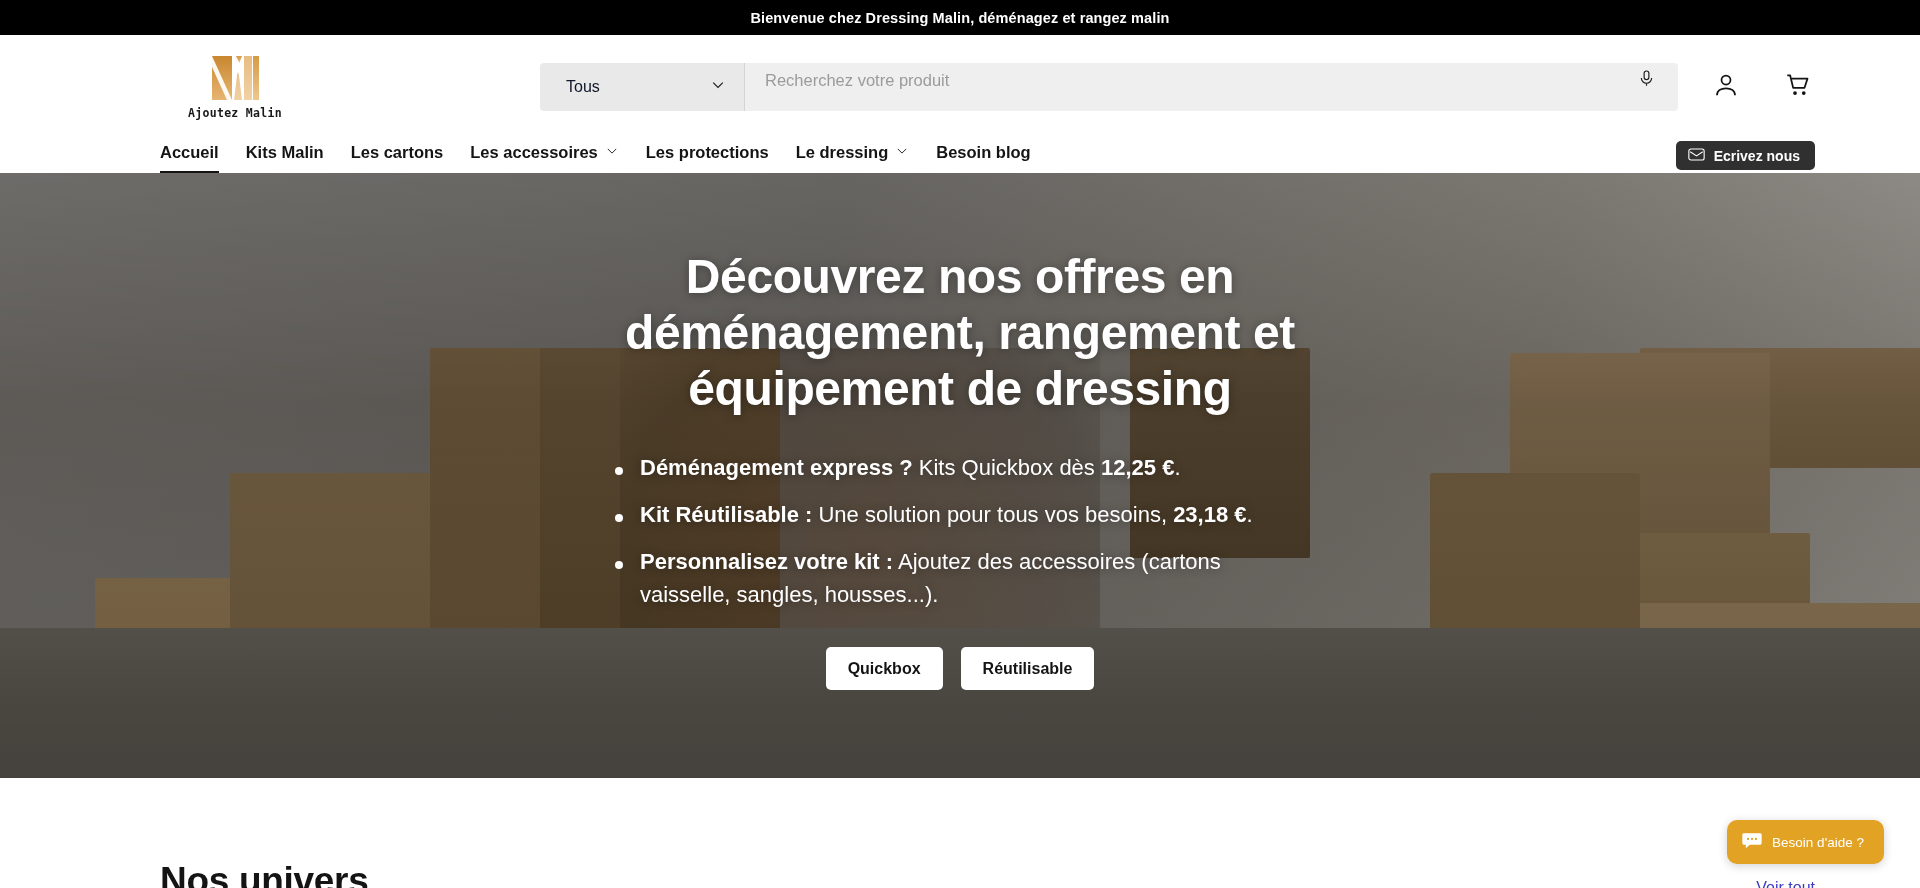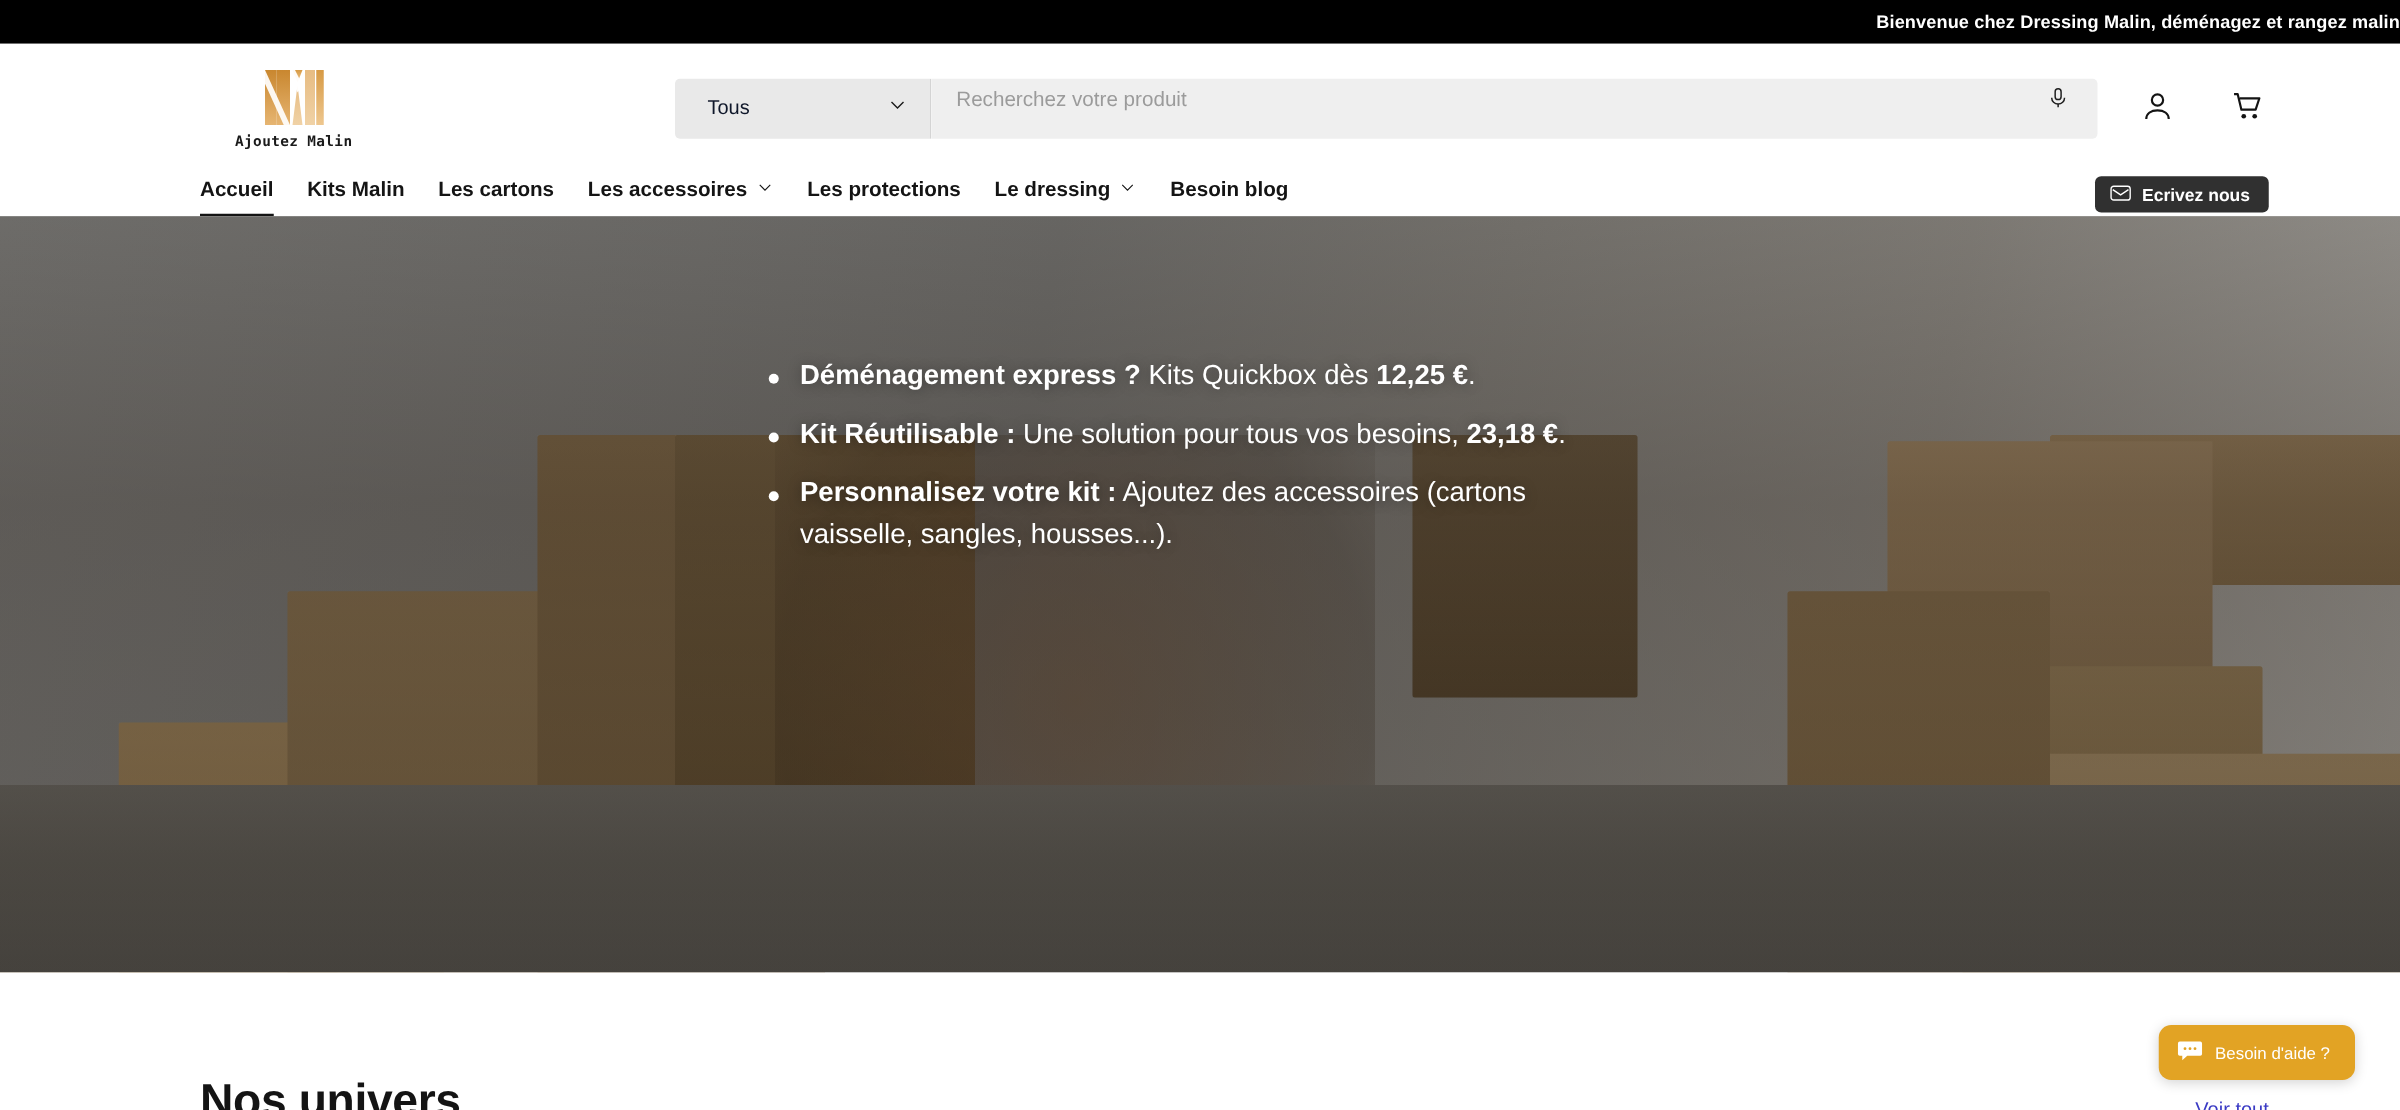--- a/index.html
+++ b/index.html
@@ -13,21 +13,21 @@
     -webkit-font-smoothing: antialiased;
   }
 
   
   .announce {
     height: 35px;
     background: #000000;
     color: #ffffff;
     display: flex;
     align-items: center;
-    justify-content: flex-end;
+    justify-content: center;
     font-size: 14.5px;
     font-weight: 700;
     letter-spacing: .1px;
   }
 
   
   .header {
     height: 103px;
     background: #ffffff;
     display: flex;
@@ -433,33 +433,38 @@
 
     <div style="position:absolute; left:620px; top:175px; width:480px; height:470px;
                 background: radial-gradient(ellipse at 50% 45%, rgba(120,86,55,.55), rgba(60,44,28,.25) 70%, transparent 100%);"></div>
 
     <div class="floor"></div>
   </div>
 
   <div class="hero-scrim"></div>
 
   <div class="hero-inner">
+    <h1 class="hero-title">Découvrez nos offres en déménagement, rangement et équipement de dressing</h1>
 
     <ul class="hero-list">
       <li>
         <b>Déménagement express ?</b><span> Kits Quickbox dès </span><b>12,25 €</b><span>.</span>
       </li>
       <li>
         <b>Kit Réutilisable :</b><span> Une solution pour tous vos besoins, </span><b>23,18 €</b><span>.</span>
       </li>
       <li>
         <b>Personnalisez votre kit :</b><span> Ajoutez des accessoires (cartons vaisselle, sangles, housses...).</span>
       </li>
     </ul>
 
+    <div class="hero-cta">
+      <button class="cta">Quickbox</button>
+      <button class="cta">Réutilisable</button>
+    </div>
   </div>
 </section>
 
 <section class="section">
   <h2 class="section-title">Nos univers</h2>
   <a class="section-link" href="#">Voir tout</a>
 </section>
 
 <button class="chat">
   <span>

